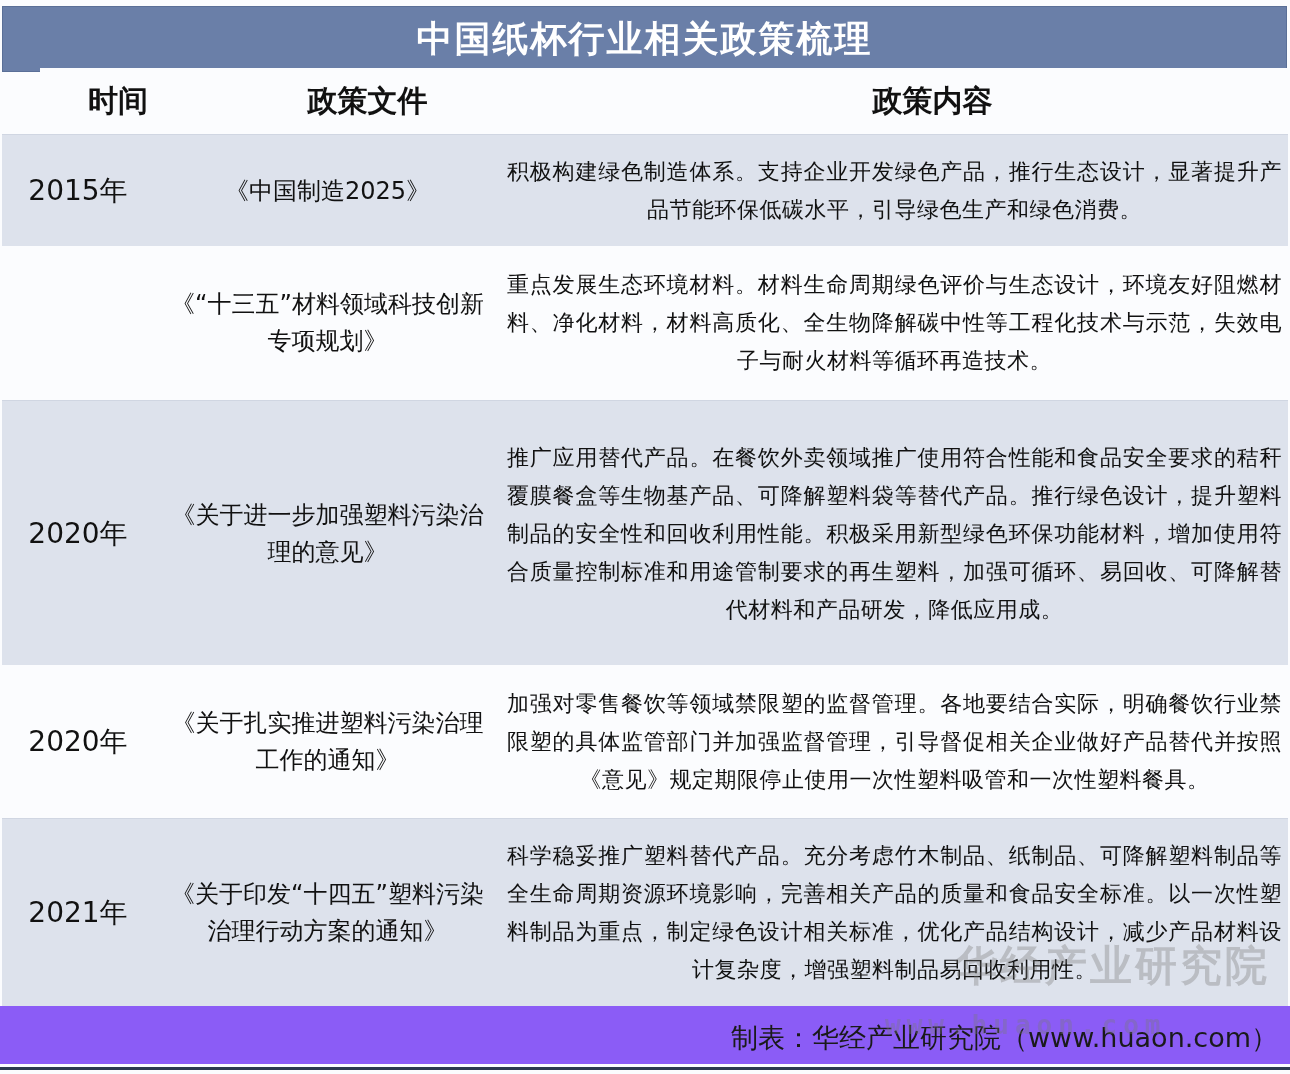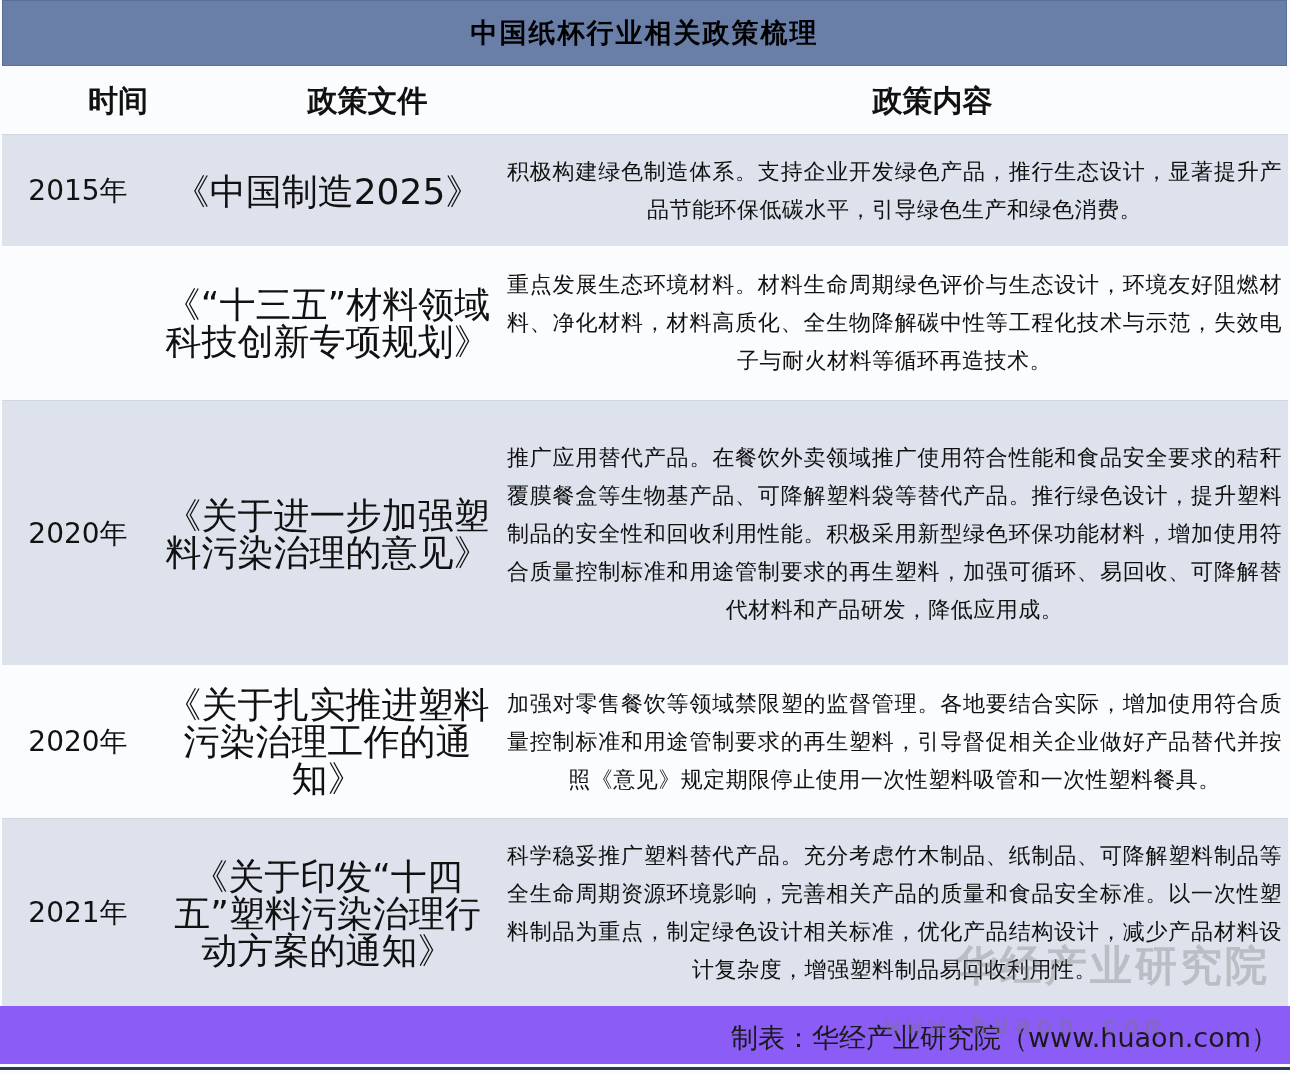--- a/index.html
+++ b/index.html
@@ -11,30 +11,30 @@
       width: 1290px;
       height: 1074px;
       position: relative;
       overflow: hidden;
       font-family: "DejaVu Sans", "Liberation Sans", sans-serif;
       color: #111111;
     }
     .title-bar {
       position: absolute;
       left: 2px;
-      top: 0;
+      top: 6px;
       width: 1283px;
       height: 64px;
       background: #6a7fa8;
       border: 1px solid #5a6f97;
       display: flex;
       align-items: center;
       justify-content: center;
-      color: #000000;
-      font-size: 27px;
+      color: #ffffff;
+      font-size: 36px;
       font-weight: bold;
       letter-spacing: 2px;
     }
     .header-row {
       position: absolute;
       left: 0;
       top: 68px;
       width: 1290px;
       height: 66px;
       background: #fbfcfe;
@@ -64,21 +64,21 @@
     .cell {
       position: absolute;
       top: 0;
       bottom: 0;
       display: flex;
       align-items: center;
       justify-content: center;
       text-align: center;
     }
     .cell.time { left: 6px; width: 140px; font-size: 28px; }
-    .cell.doc { left: 153px; width: 345px; font-size: 36px; line-height: 37px; }
+    .cell.doc { left: 153px; width: 345px; font-size: 24px; line-height: 37px; }
     .cell.content {
       left: 505px;
       width: 775px;
       font-size: 22px;
       line-height: 38px;
       text-align-last: center;
       text-align: justify;
       letter-spacing: 0.5px;
     }
     .cell.content span { display: block; width: 100%; }
@@ -157,21 +157,21 @@
   <div class="cell doc" style="padding:12px 8px;box-sizing:border-box;">《关于进一步加强塑料污染治理的意见》</div>
   <div class="cell content">
       <span>推广应用替代产品。在餐饮外卖领域推广使用符合性能和食品安全要求的秸秆覆膜餐盒等生物基产品、可降解塑料袋等替代产品。推行绿色设计，提升塑料制品的安全性和回收利用性能。积极采用新型绿色环保功能材料，增加使用符合质量控制标准和用途管制要求的再生塑料，加强可循环、易回收、可降解替代材料和产品研发，降低应用成。</span>
     </div>
 </div>
 
 <div class="row plain" style="top:665px;height:153px;">
   <div class="cell time">2020年</div>
   <div class="cell doc" style="padding:0 8px;box-sizing:border-box;">《关于扎实推进塑料污染治理工作的通知》</div>
   <div class="cell content">
-      <span>加强对零售餐饮等领域禁限塑的监督管理。各地要结合实际，增加使用符合质量控制标准和用途管制要求的再生塑料，引导督促相关企业做好产品替代并按照《意见》规定期限停止使用一次性塑料吸管和一次性塑料餐具。</span>
+      <span>加强对零售餐饮等领域禁限塑的监督管理。各地要结合实际，明确餐饮行业禁限塑的具体监管部门并加强监督管理，引导督促相关企业做好产品替代并按照《意见》规定期限停止使用一次性塑料吸管和一次性塑料餐具。</span>
     </div>
 </div>
 
 <div class="row shaded" style="top:818px;height:188px;">
   <div class="cell time">2021年</div>
   <div class="cell doc" style="padding:0 6px;box-sizing:border-box;">《关于印发“十四五”塑料污染治理行动方案的通知》</div>
   <div class="cell content">
       <span>科学稳妥推广塑料替代产品。充分考虑竹木制品、纸制品、可降解塑料制品等全生命周期资源环境影响，完善相关产品的质量和食品安全标准。以一次性塑料制品为重点，制定绿色设计相关标准，优化产品结构设计，减少产品材料设计复杂度，增强塑料制品易回收利用性。</span>
     </div>
 </div>

